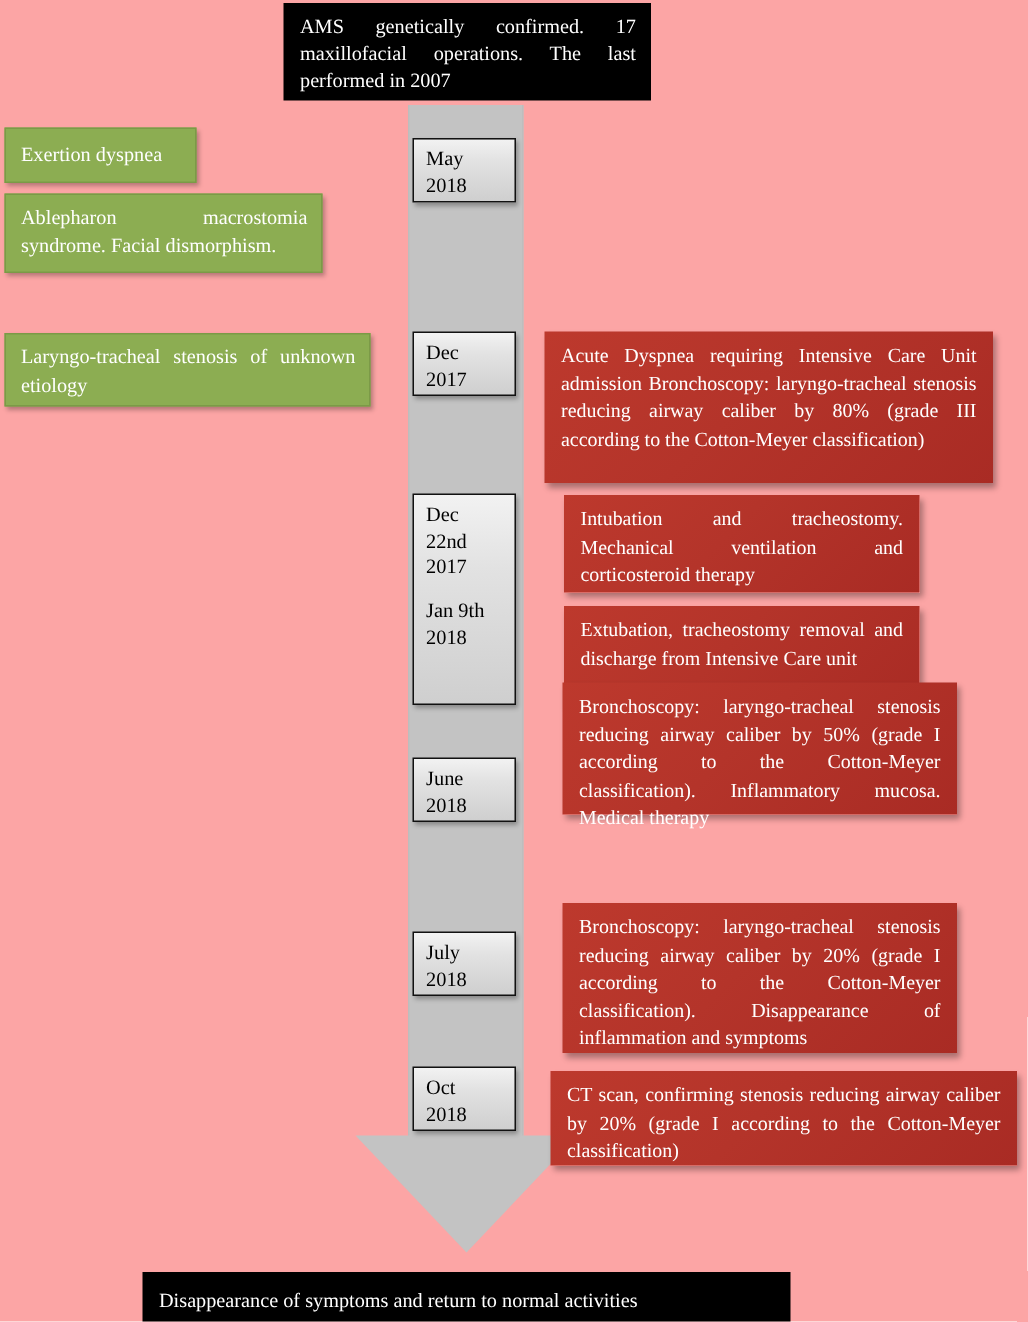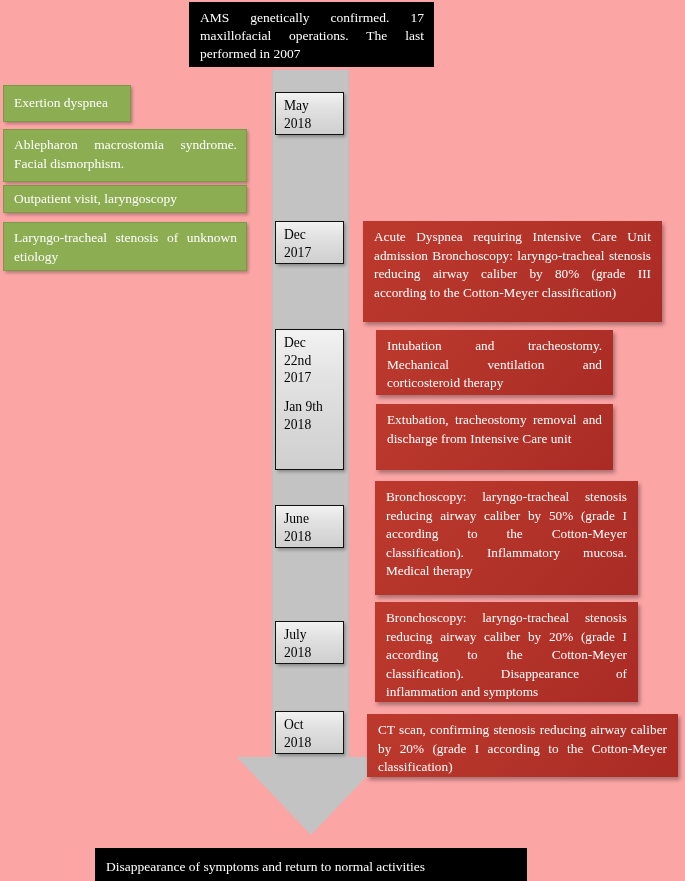--- a/index.html
+++ b/index.html
@@ -105,27 +105,24 @@
   <div id="timeline-arrow" class="abs" style="left:237px; top:757px; border-left:74px solid transparent; border-right:74px solid transparent; border-top:78px solid #c3c3c3;"></div>
 
   <div class="abs blackbox" style="left:189px; top:2px; width:245px; height:65px;">
     <span>AMS genetically confirmed. 17 maxillofacial operations. The last performed in 2007</span>
   </div>
 
   <div class="abs greenbox single" style="left:3px; top:85px; width:128px; height:37px;">
     <span>Exertion dyspnea</span>
   </div>
 
-  <div class="abs greenbox" style="left:3px; top:129px; width:244px; height:53px;">
+  <div class="abs greenbox" style="left:3px; top:129px; width:212px; height:53px;">
     <span>Ablepharon macrostomia syndrome. Facial dismorphism.</span>
   </div>
 
-  <div class="abs greenbox single" style="left:3px; top:185px; width:244px; height:28px;">
-    <span>Outpatient visit, laryngoscopy</span>
-  </div>
 
   <div class="abs greenbox" style="left:3px; top:222px; width:244px; height:49px;">
     <span>Laryngo-tracheal stenosis of unknown etiology</span>
   </div>
 
   <div class="abs datebox" style="left:275px; top:92px; width:69px; height:43px;">
     <span>May</span><br>
     <span>2018</span>
   </div>
 
@@ -163,21 +160,21 @@
   </div>
 
   <div class="abs redbox" style="left:376px; top:404px; width:237px; height:66px;">
     <span>Extubation, tracheostomy removal and discharge from Intensive Care unit</span>
   </div>
 
   <div class="abs redbox" style="left:376px; top:330px; width:237px; height:65px;">
     <span>Intubation and tracheostomy. Mechanical ventilation and corticosteroid therapy</span>
   </div>
 
-  <div class="abs redbox" style="left:375px; top:481px; width:263px; height:114px;">
+  <div class="abs redbox" style="left:375px; top:455px; width:263px; height:88px;">
     <span>Bronchoscopy: laryngo-tracheal stenosis reducing airway caliber by 50% (grade I according to the Cotton-Meyer classification). Inflammatory mucosa. Medical therapy</span>
   </div>
 
   <div class="abs redbox" style="left:375px; top:602px; width:263px; height:100px;">
     <span>Bronchoscopy: laryngo-tracheal stenosis reducing airway caliber by 20% (grade I according to the Cotton-Meyer classification). Disappearance of inflammation and symptoms</span>
   </div>
 
   <div class="abs redbox" style="left:367px; top:714px; width:311px; height:63px;">
     <span>CT scan, confirming stenosis reducing airway caliber by 20% (grade I according to the Cotton-Meyer classification)</span>
   </div>

